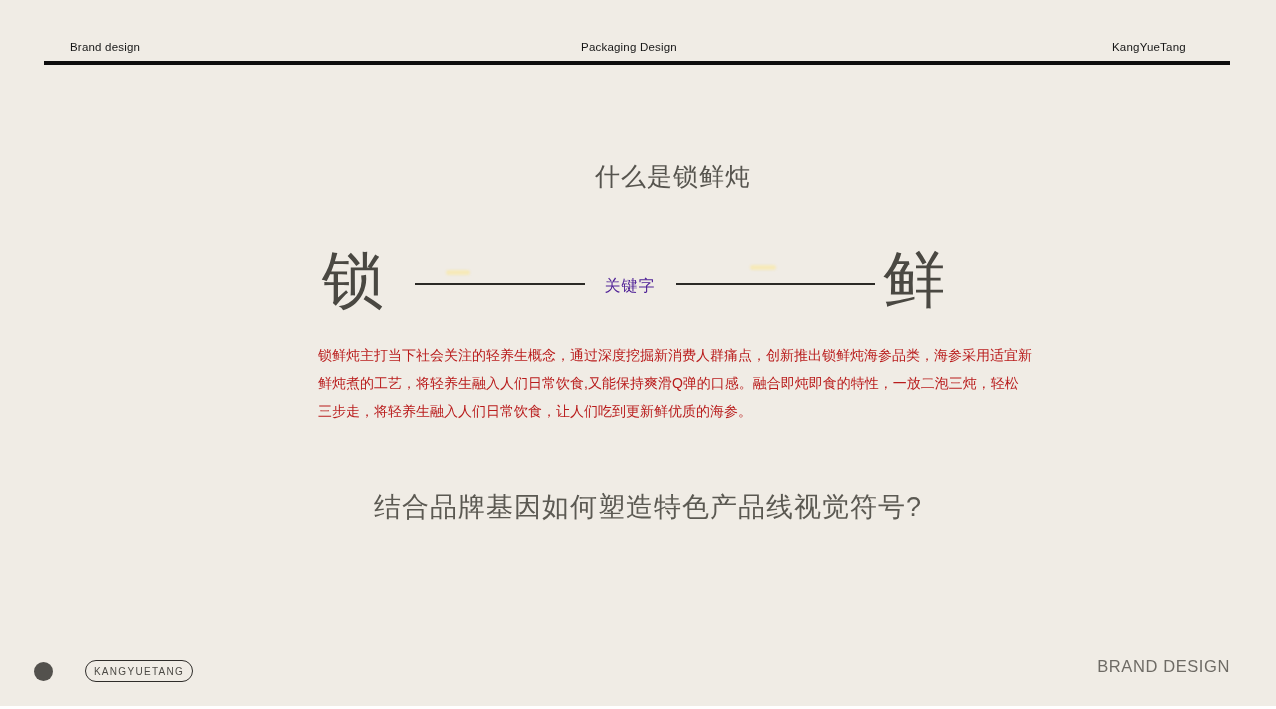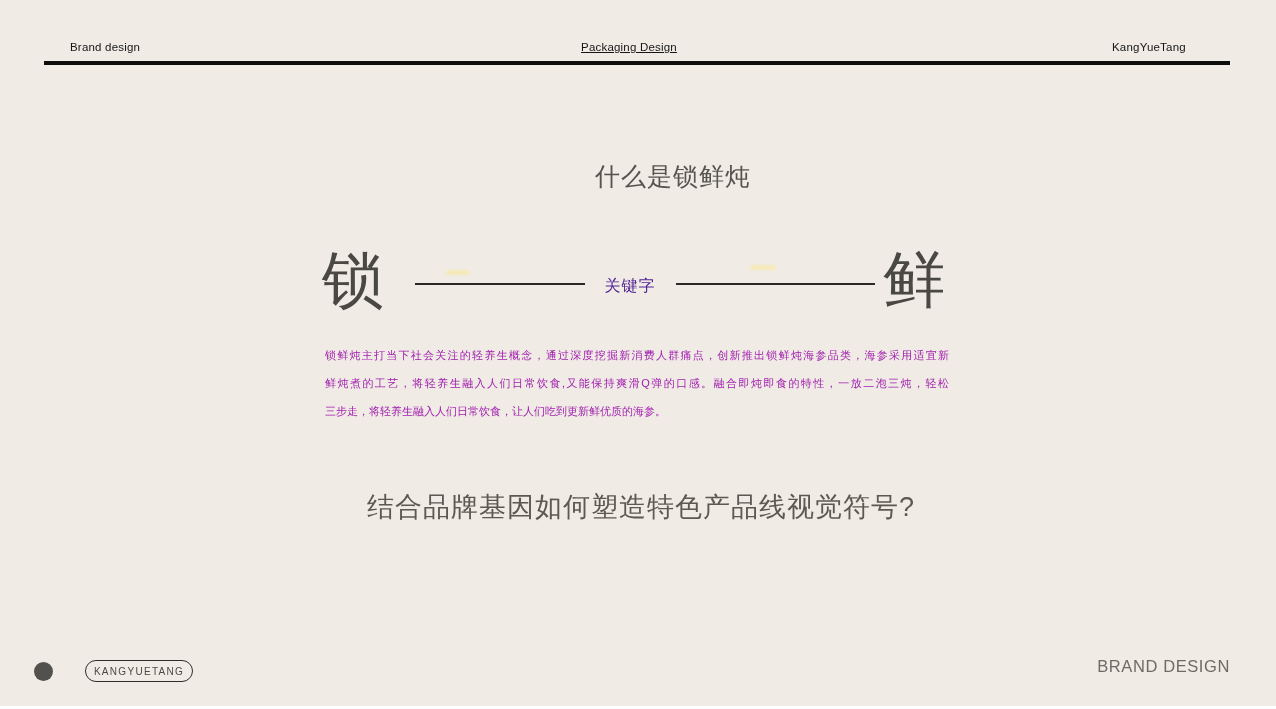--- a/index.html
+++ b/index.html
@@ -18,21 +18,21 @@
   
   .hdr-label {
     position: absolute;
     top: 41px;
     font-size: 11.5px;
     color: #161616;
     letter-spacing: 0.2px;
     white-space: nowrap;
   }
   #hdr-left   { left: 70px; }
-  #hdr-center { left: 629px; transform: translateX(-50%); text-decoration: underline; }
+  #hdr-center { left: 629px; transform: translateX(-50%); }
   #hdr-right  { left: 1112px; }
   #hdr-rule {
     position: absolute;
     left: 44px;
     top: 61px;
     width: 1186px;
     height: 4px;
     background: #0d0d0d;
   }
   
@@ -79,45 +79,46 @@
     position: absolute;
     height: 5px;
     border-radius: 3px;
     background: rgba(252, 232, 150, 0.55);
     filter: blur(1px);
   }
   #hl-left  { left: 446px; top: 270px; width: 24px; }
   #hl-right { left: 750px; top: 265px; width: 26px; }
   #body-paragraph {
     position: absolute;
-    left: 325px;
+    left: 318px;
     top: 341px;
     width: 624px;
-    font-size: 11px;
+    font-size: 14px;
     line-height: 28px;
-    color: #a21caf;
+    color: #b91c1c;
   }
   .para-line {
     text-align: justify;
     text-align-last: justify;
     white-space: nowrap;
   }
   .para-line.last {
     text-align: right;
     text-align-last: left;
   }
   #question-heading {
     position: absolute;
-    left: 12px;
+    left: 0;
     top: 489px;
     width: 1258px;
     text-align: center;
     font-size: 27px;
     color: #5b5952;
     letter-spacing: 1px;
+    padding-left: 19px;
   }
   
   #footer-dot {
     position: absolute;
     left: 34px;
     top: 662px;
     width: 19px;
     height: 19px;
     border-radius: 50%;
     background: #53514d;

